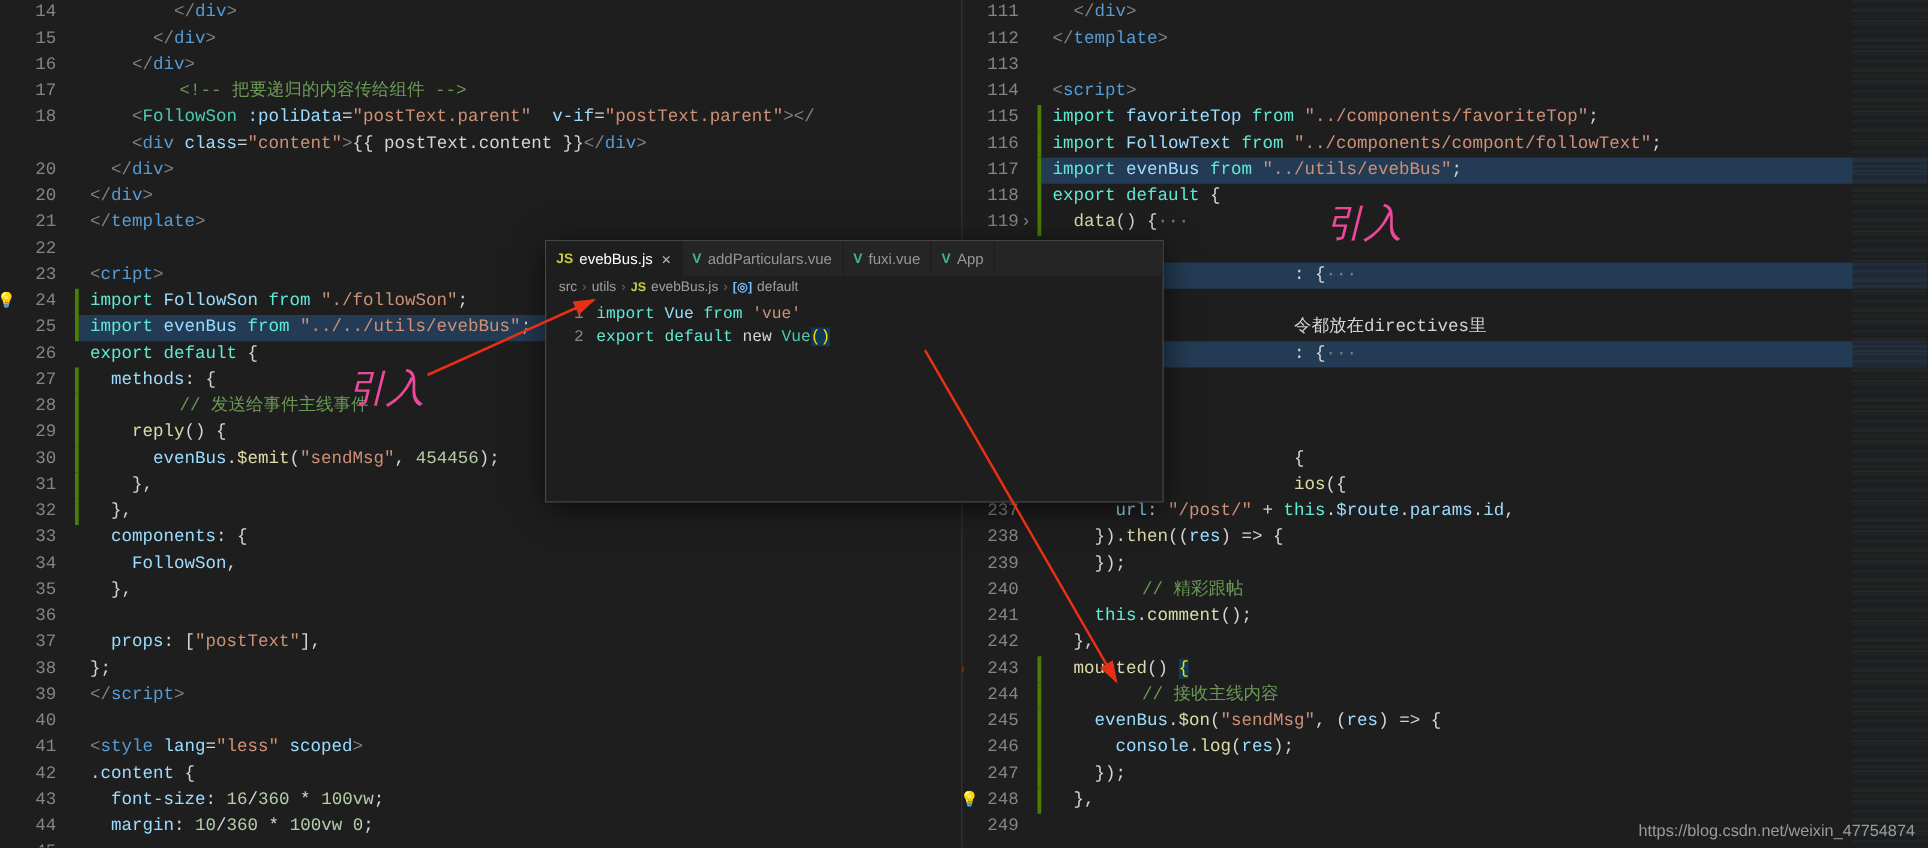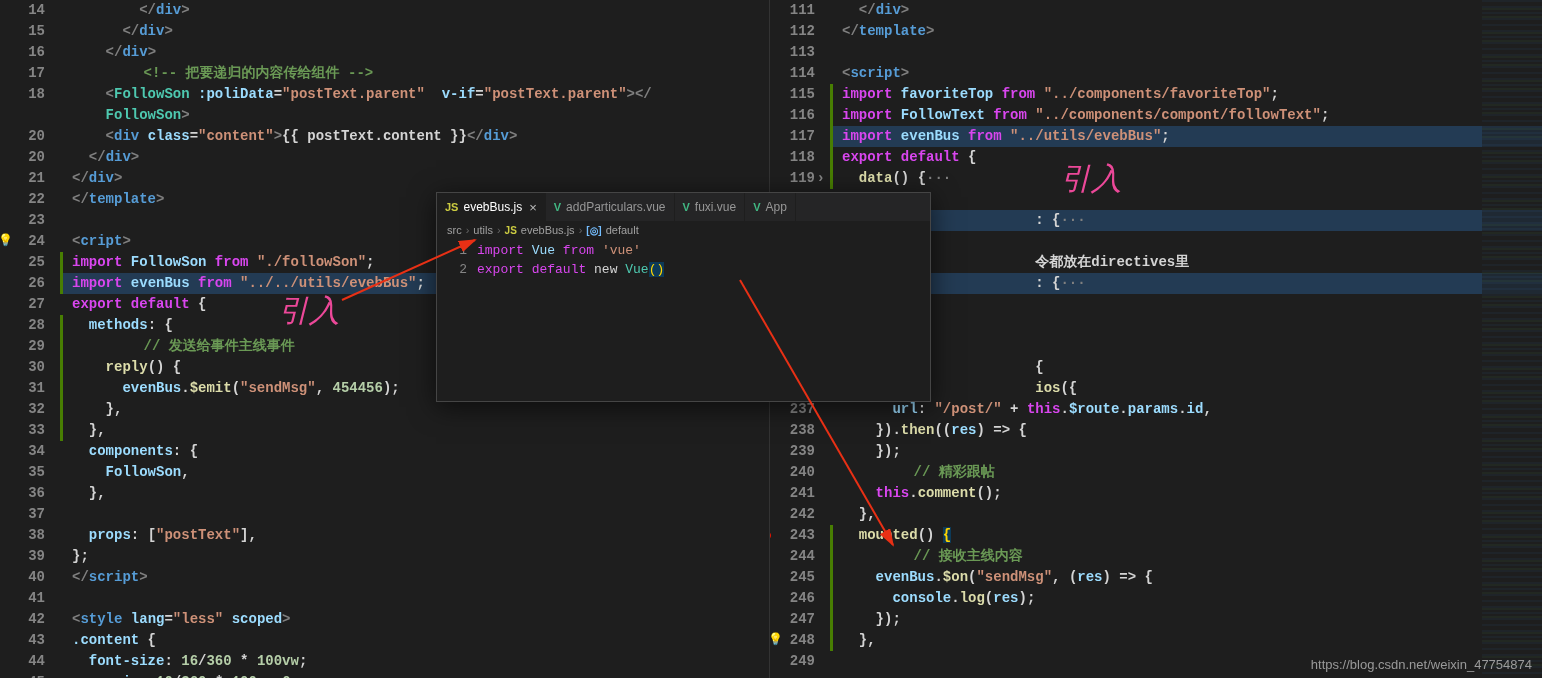--- a/index.html
+++ b/index.html
@@ -7,21 +7,21 @@
     font-family: Consolas, 'Courier New', monospace;
     font-size: 14px;
     background: #1e1e1e;
     color: #d4d4d4;
     width: 1542px;
     height: 678px;
     overflow: hidden;
     position: relative;
   }
   .editor-area { display: flex; width: 100%; height: 100%; }
-  .pane { position: relative; overflow: hidden; font-weight: bold; }
+  .pane { position: relative; overflow: hidden; }
   .pane.left { width: 770px; border-right: 1px solid #333; }
   .pane.right { flex: 1; }
 
   .gutter {
     position: absolute; left: 0; top: 0; width: 55px;
     color: #858585; text-align: right; padding-right: 10px;
     user-select: none;
   }
   .gutter .ln { height: 21px; line-height: 21px; position: relative; }
   .gutter .bp::before {
@@ -40,21 +40,21 @@
   }
   .code .row { height: 21px; line-height: 21px; white-space: pre; }
   .added    { border-left: 3px solid #487e02; margin-left: -12px; padding-left: 9px; }
 
   
   .tag { color: #569cd6; }
   .attr { color: #9cdcfe; }
   .str { color: #ce9178; }
   .pun { color: #808080; }
   .txt { color: #d4d4d4; }
-  .kw  { color: #d946ef; }
+  .kw  { color: #5eead4; }
   .fn  { color: #dcdcaa; }
   .cls { color: #4ec9b0; }
   .cmt { color: #6a9955; margin-left: 38px; }
   .num { color: #b5cea8; }
   .var { color: #9cdcfe; }
   .prop{ color: #9cdcfe; text-align: right; }
   .op  { color: #d4d4d4; }
   .brkh{ background: #0d3a58; color: #ffd700; }
   .sel { background: rgba(38,79,120,.6); }
 
@@ -159,21 +159,20 @@
         <div class="ln">43</div>
         <div class="ln">44</div>
         <div class="ln">45</div>
       </div>
     <div class="code" id="code-left">
         <div class="row"><span class="pun">        &lt;/</span><span class="tag">div</span><span class="pun">&gt;</span></div>
         <div class="row"><span class="pun">      &lt;/</span><span class="tag">div</span><span class="pun">&gt;</span></div>
         <div class="row"><span class="pun">    &lt;/</span><span class="tag">div</span><span class="pun">&gt;</span></div>
         <div class="row">    <span class="cmt">&lt;!-- 把要递归的内容传给组件 --&gt;</span></div>
         <div class="row">    <span class="pun">&lt;</span><span class="cls">FollowSon</span> <span class="attr">:poliData</span>=<span class="str">"postText.parent"</span>  <span class="attr">v-if</span>=<span class="str">"postText.parent"</span><span class="pun">&gt;&lt;/</span></div>
-        <div class="row">    <span class="cls">FollowSon</span><span class="pun">&gt;</span></div>
         <div class="row">    <span class="pun">&lt;</span><span class="tag">div</span> <span class="attr">class</span>=<span class="str">"content"</span><span class="pun">&gt;</span><span class="txt">{{ postText.content }}</span><span class="pun">&lt;/</span><span class="tag">div</span><span class="pun">&gt;</span></div>
         <div class="row">  <span class="pun">&lt;/</span><span class="tag">div</span><span class="pun">&gt;</span></div>
         <div class="row"><span class="pun">&lt;/</span><span class="tag">div</span><span class="pun">&gt;</span></div>
         <div class="row"><span class="pun">&lt;/</span><span class="tag">template</span><span class="pun">&gt;</span></div>
         <div class="row"></div>
         <div class="row"><span class="pun">&lt;</span><span class="tag">cript</span><span class="pun">&gt;</span></div>
         <div class="row added"><span class="kw">import</span> <span class="var">FollowSon</span> <span class="kw">from</span> <span class="str">"./followSon"</span>;</div>
         <div class="row added sel"><span class="kw">import</span> <span class="var">evenBus</span> <span class="kw">from</span> <span class="str">"../../utils/evebBus"</span>;</div>
         <div class="row"><span class="kw">export</span> <span class="kw">default</span> <span class="op">{</span></div>
         <div class="row added">  <span class="prop">methods</span>: {</div>

